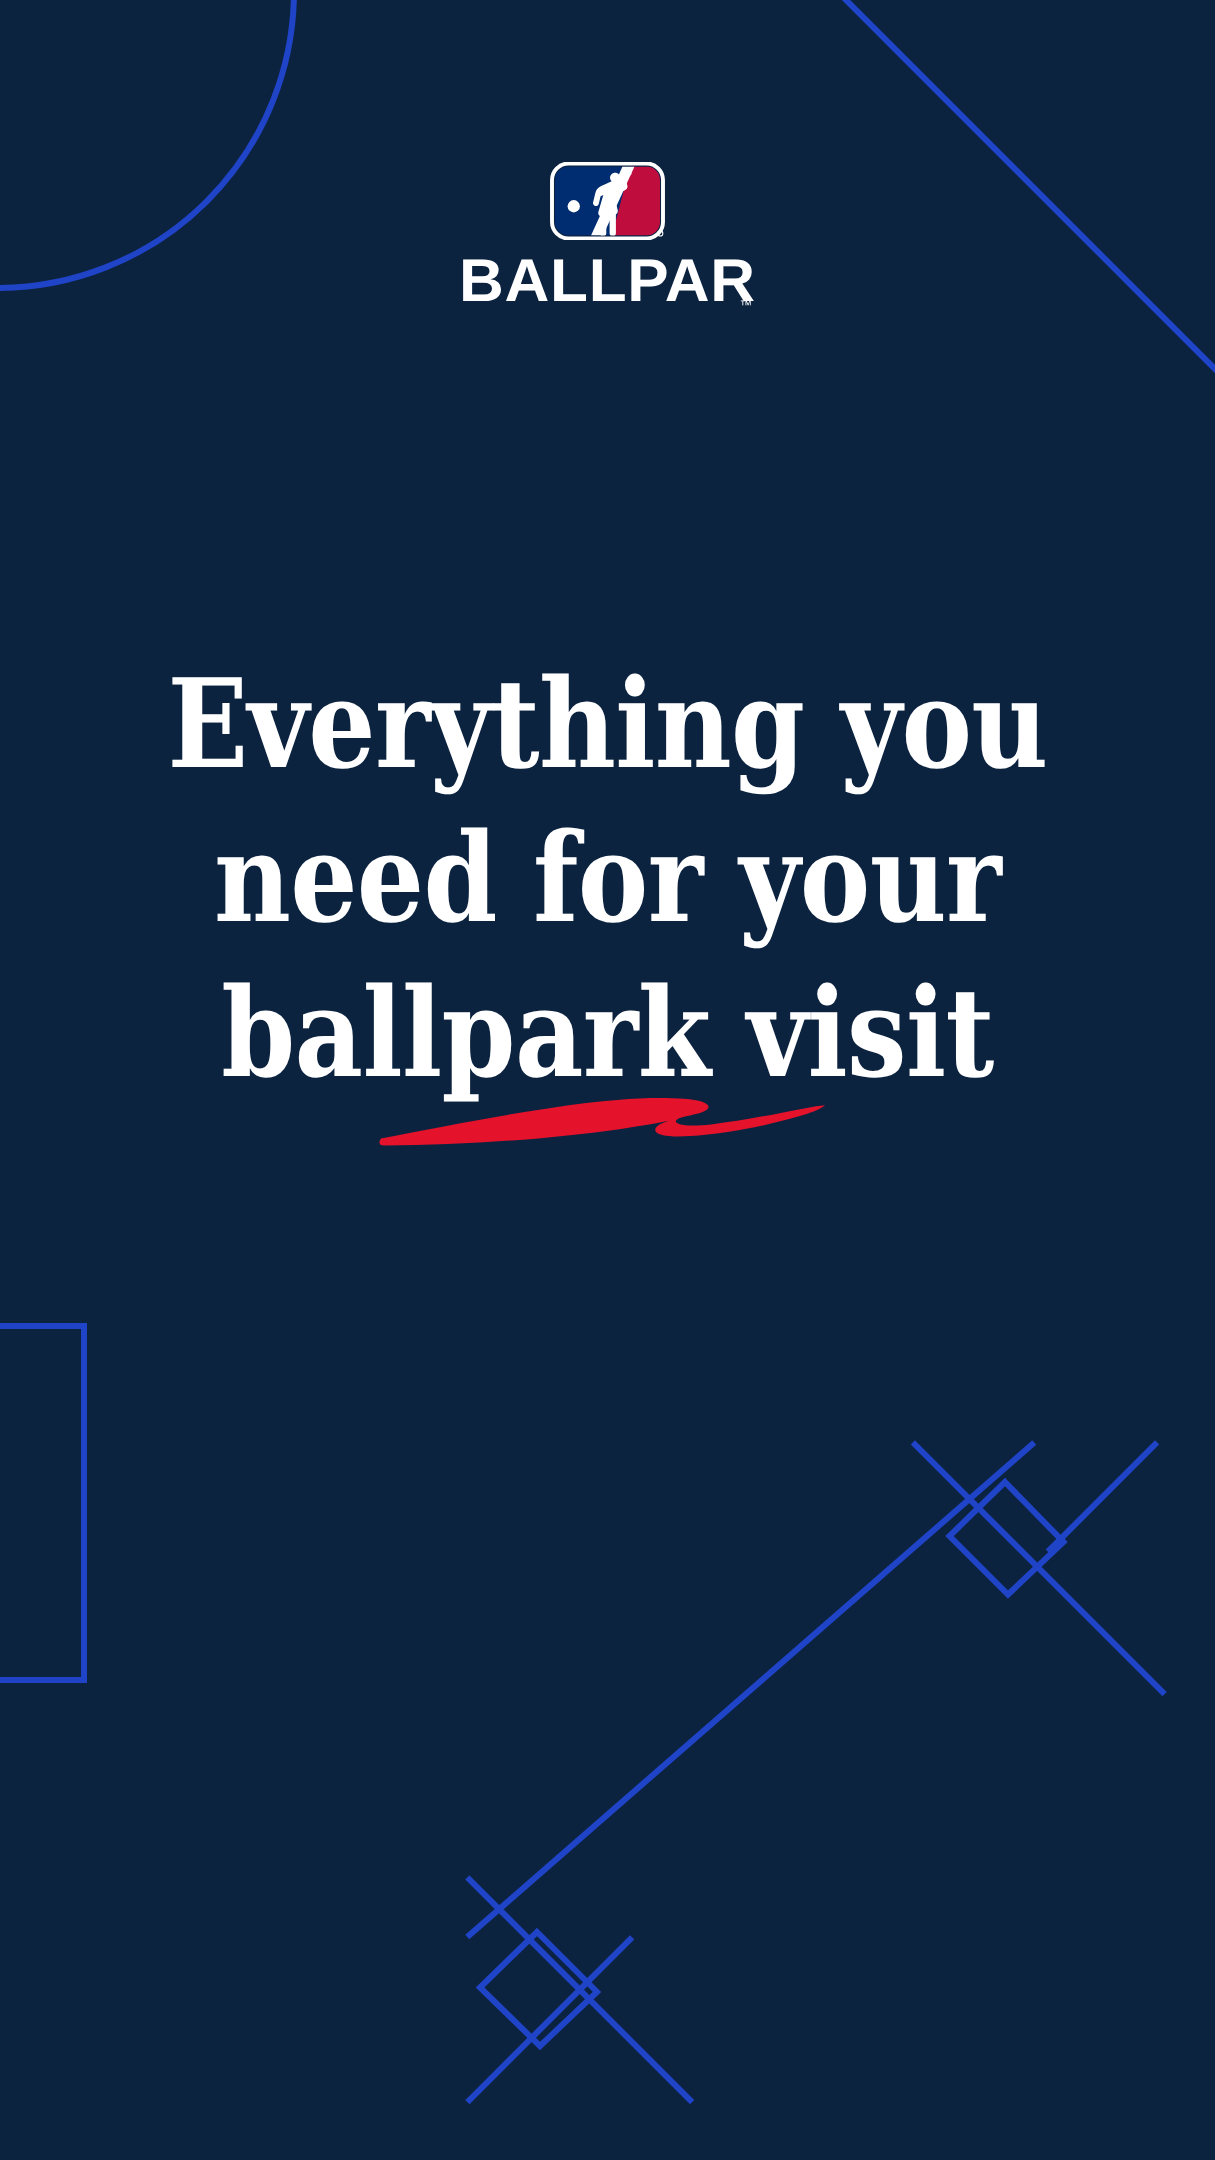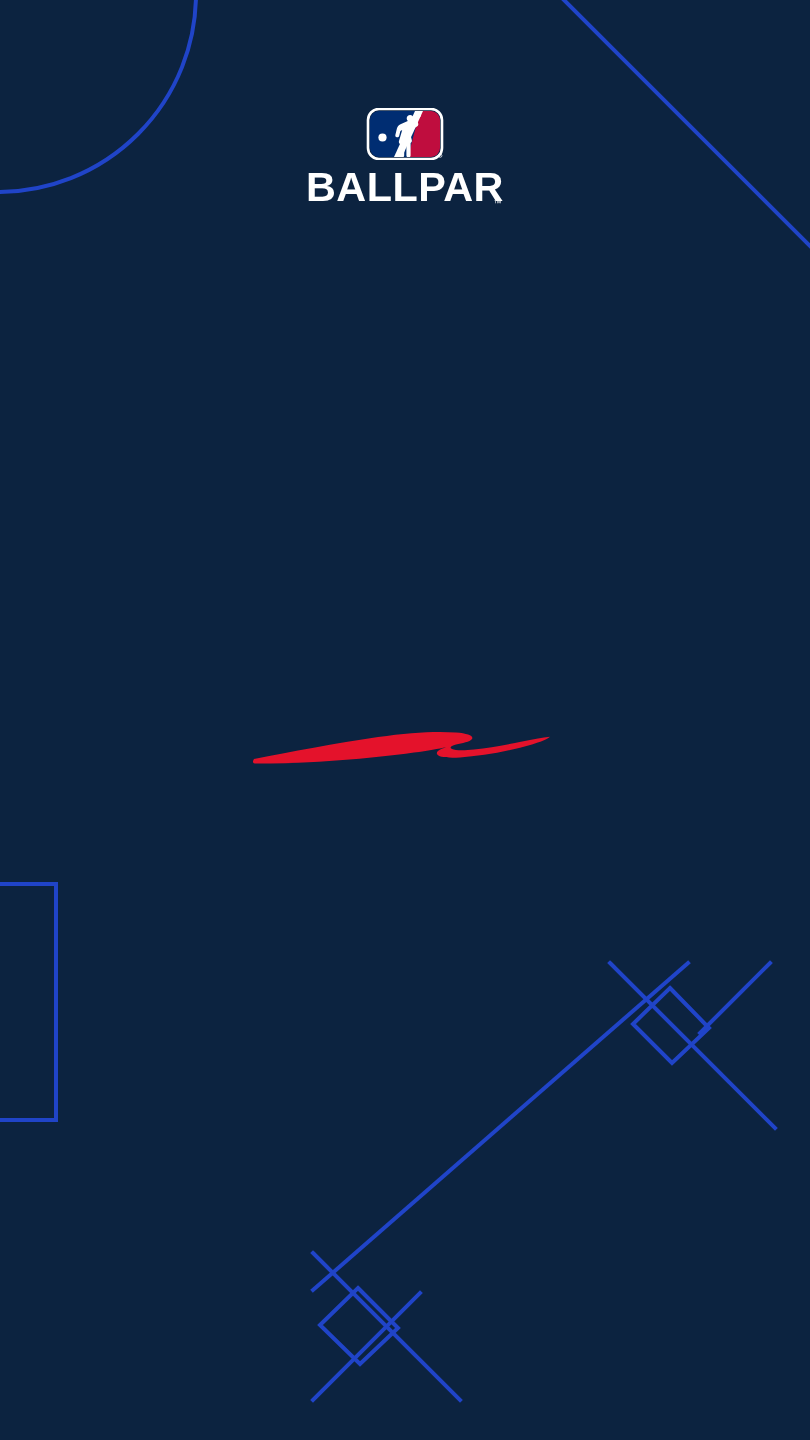--- a/index.html
+++ b/index.html
@@ -187,20 +187,27 @@
     </svg>
 
     <div class="wordmark-row">
       <svg class="wordmark" viewBox="0 0 216 46">
         <text x="0" y="37" fill="#ffffff" font-family="'Liberation Sans', sans-serif" font-size="44" font-weight="bold" letter-spacing="0.5" transform="scale(1.03,1)">BALLPARK</text>
         <text x="205" y="43" fill="#ffffff" font-family="'Liberation Sans', sans-serif" font-size="9">™</text>
       </svg>
     </div>
   </div>
 
+  <div class="headline-block">
+    <h1 class="headline">
+      <span class="line">Everything you</span>
+      <span class="line">need for your</span>
+      <span class="line">ballpark visit</span>
+    </h1>
+  </div>
 
   <div class="swoosh-wrap">
     <svg class="swoosh" viewBox="0 0 310 50">
       <path d="M 4 41
                C 40 34 86 25 128 19
                C 160 14.5 186 13 206 14.5
                C 218 15.4 224 18 222 21
                C 220 24 212 25 206 26.5
                C 201 27.8 199 29.4 202 31
                C 205 32.6 214 32.8 224 31.6

